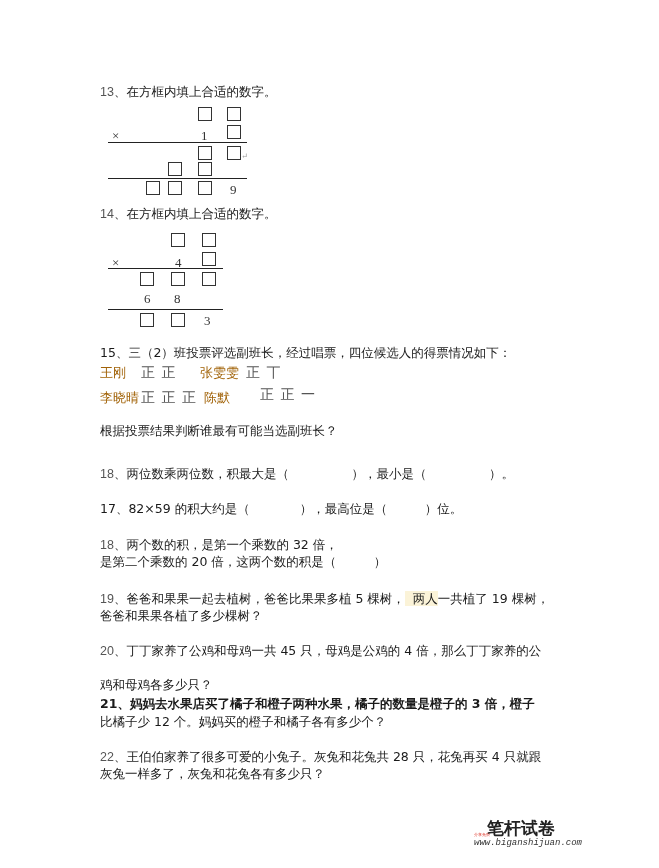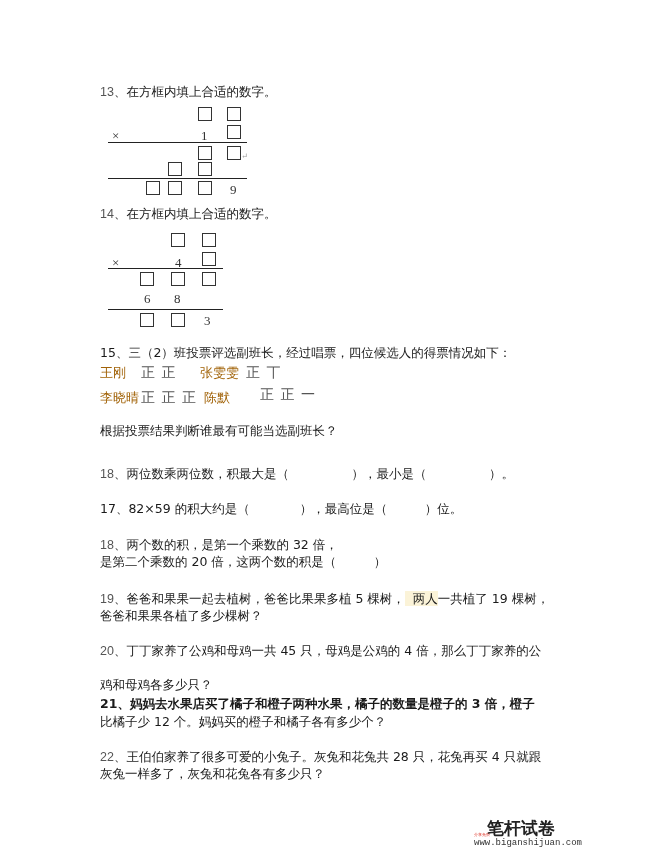--- a/index.html
+++ b/index.html
@@ -98,13 +98,13 @@
 
 <div class="t" style="left:100px;top:748px;">
   <span class="num">22</span><span>、王伯伯家养了很多可爱的小兔子。灰兔和花兔共 28 只，花兔再买 4 只就跟</span>
 </div>
 <div class="t" style="left:100px;top:765px;">灰兔一样多了，灰兔和花兔各有多少只？</div>
 
 <div class="logo" style="left:474px;top:820px;">
   <div style="position:absolute;left:0;top:12px;font-size:4px;color:#e0463a;white-space:nowrap;line-height:5px;">分享免费</div>
   <div style="position:absolute;left:13px;top:-2px;font-size:17px;font-weight:bold;color:#222;white-space:nowrap;font-family:'DejaVu Sans',sans-serif;line-height:20px;">笔杆试卷</div>
 </div>
-<div style="position:absolute;left:474px;top:838px;font-size:9px;color:#333;white-space:nowrap;font-family:'Liberation Mono','DejaVu Sans Mono',monospace;line-height:11px;">www.biganshijuan.com</div>
+<div style="position:absolute;left:474px;top:838px;font-size:9px;color:#333;white-space:nowrap;font-family:'Liberation Mono','DejaVu Sans Mono',monospace;line-height:11px;font-style:italic;">www.biganshijuan.com</div>
 
 </body></html>

